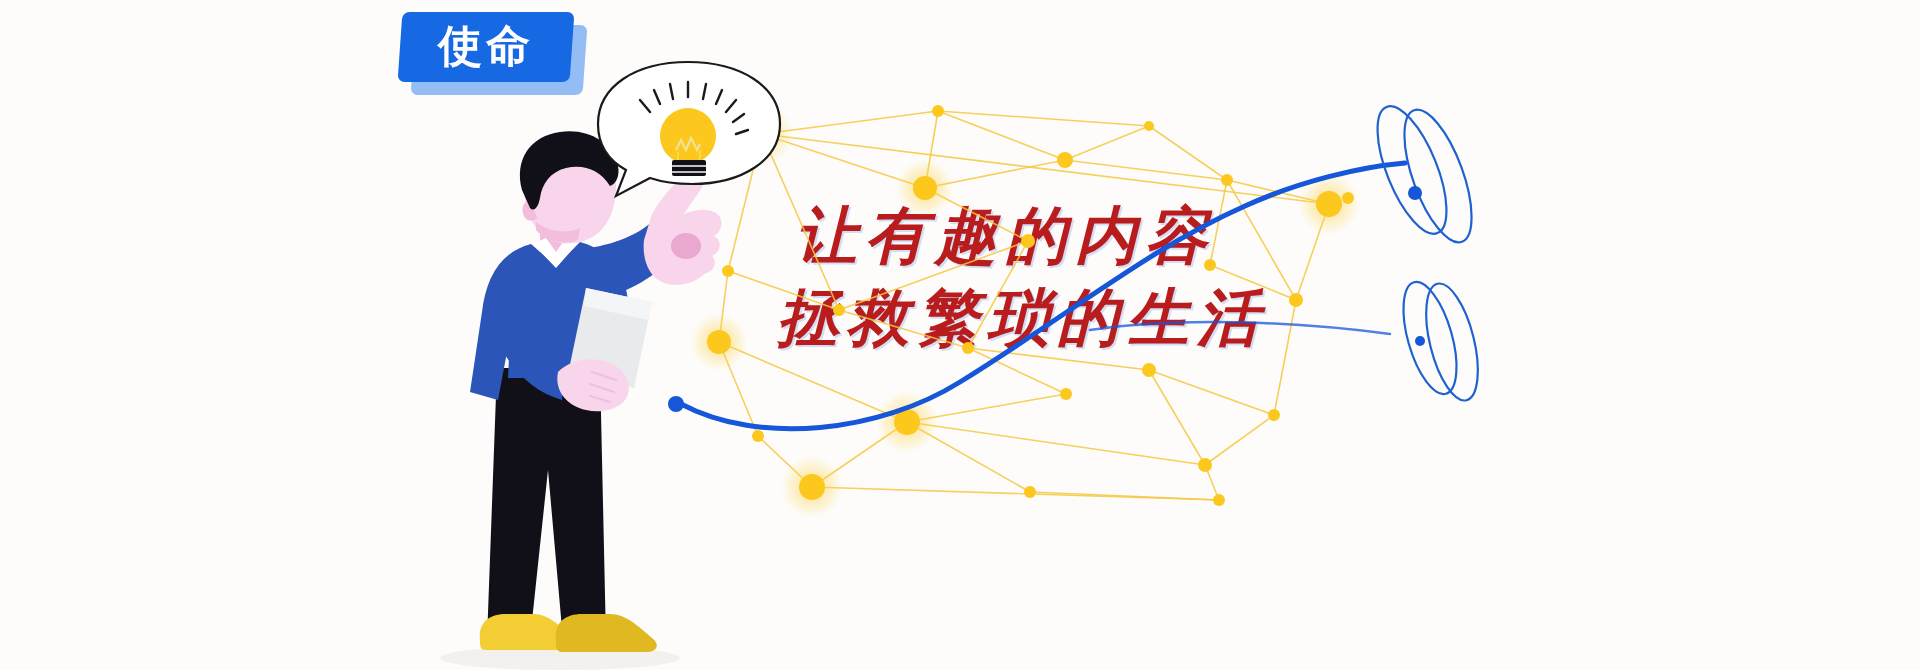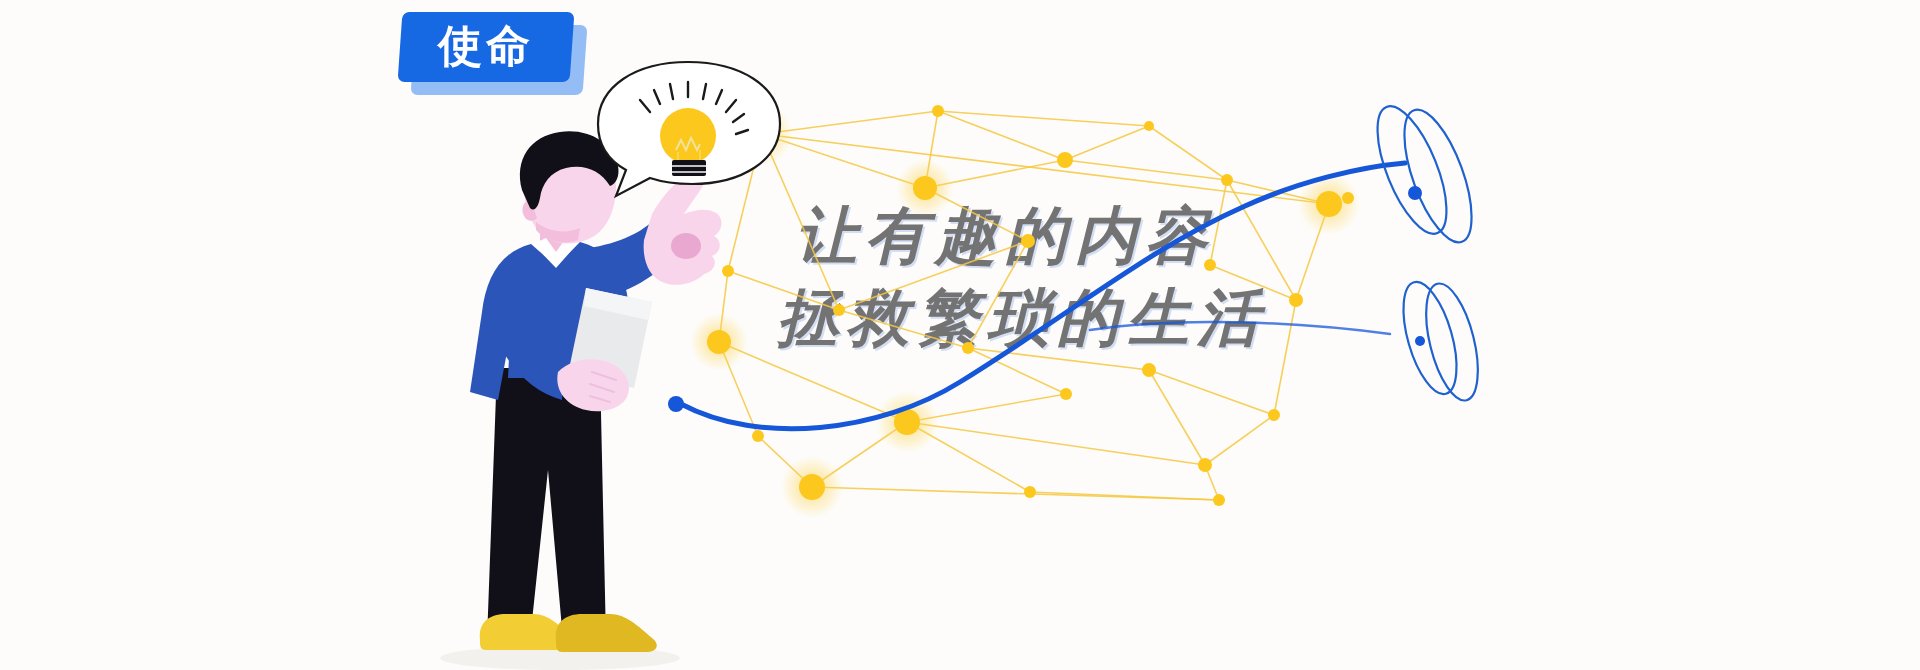--- a/index.html
+++ b/index.html
@@ -69,21 +69,21 @@
   }
 
   
   #headline {
     position: absolute;
     left: 800px;
     top: 196px;
     width: 600px;
   }
   #headline .head-line {
-    color: #737373;
+    color: #b91c1c;
     font-size: 62px;
     font-weight: 700;
     letter-spacing: 8px;
     line-height: 1.22;
     font-style: italic;
     white-space: nowrap;
     text-shadow: 2px 2px 0 rgba(21,87,216,0.18);
   }
   #headline .head-line.line2 {
     margin-top: 6px;

